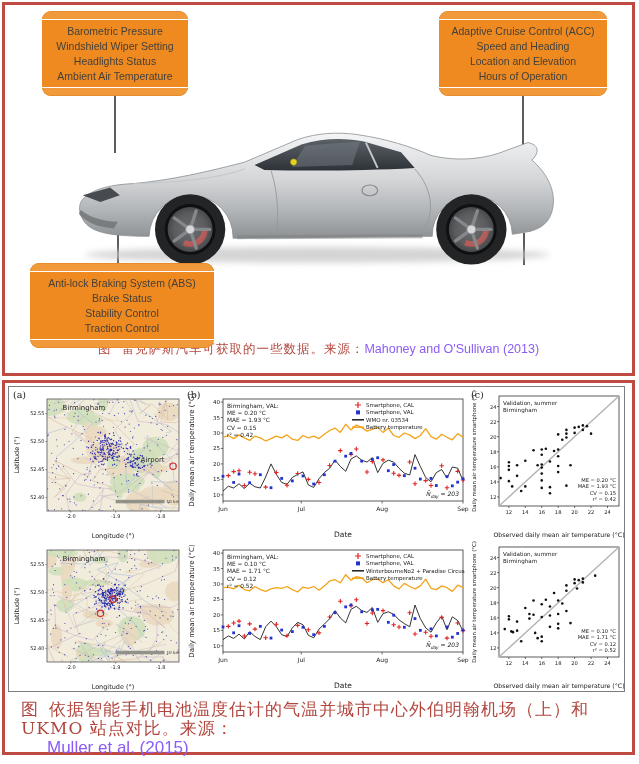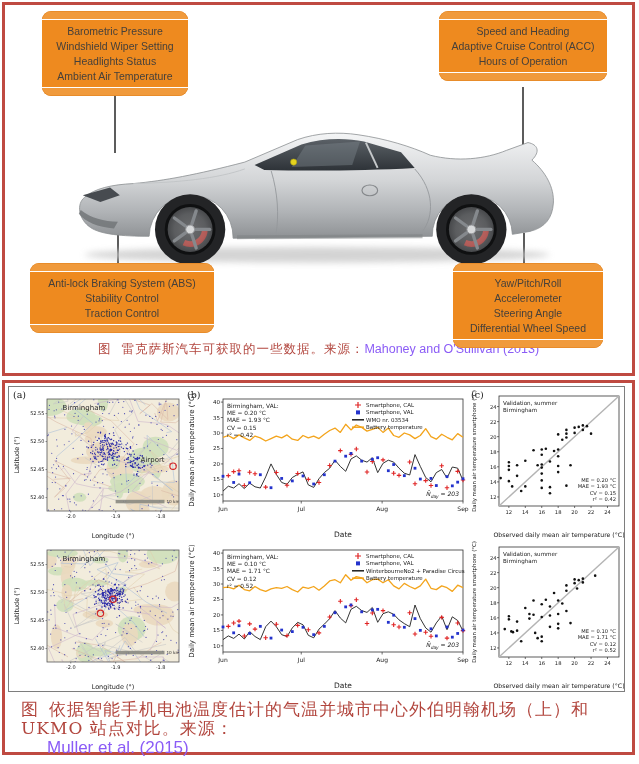--- a/index.html
+++ b/index.html
@@ -36,42 +36,36 @@
       <div class="callout-body">
         <div class="c-line">Barometric Pressure</div>
         <div class="c-line">Windshield Wiper Setting</div>
         <div class="c-line">Headlights Status</div>
         <div class="c-line">Ambient Air Temperature</div>
       </div>
     </div>
 
     <div class="callout" style="left:434px;top:6px;width:168px;">
       <div class="callout-body">
+        <div class="c-line">Adaptive Cruise Control (ACC)</div>
         <div class="c-line">Speed and Heading</div>
-        <div class="c-line">Adaptive Cruise Control (ACC)</div>
+        <div class="c-line">Location and Elevation</div>
         <div class="c-line">Hours of Operation</div>
       </div>
     </div>
 
     <div class="callout" style="left:25px;top:258px;width:184px;">
       <div class="callout-body">
         <div class="c-line">Anti-lock Braking System (ABS)</div>
+        <div class="c-line">Brake Status</div>
         <div class="c-line">Stability Control</div>
         <div class="c-line">Traction Control</div>
       </div>
     </div>
 
-    <div class="callout" style="left:448px;top:258px;width:150px;">
-      <div class="callout-body">
-        <div class="c-line">Yaw/Pitch/Roll</div>
-        <div class="c-line">Accelerometer</div>
-        <div class="c-line">Steering Angle</div>
-        <div class="c-line">Differential Wheel Speed</div>
-      </div>
-    </div>
 
     <div class="connector" style="left:109px;top:82px;height:66px;"></div>
     <div class="connector" style="left:517px;top:82px;height:58px;"></div>
     <div class="connector" style="left:112px;top:226px;height:34px;"></div>
     <div class="connector" style="left:518px;top:228px;height:32px;"></div>
 
     <div class="car-wrap">
       <svg viewBox="0 0 510 175" width="100%" height="100%">
         <defs>
           <linearGradient id="bodyG" x1="0" y1="0" x2="0" y2="1">

